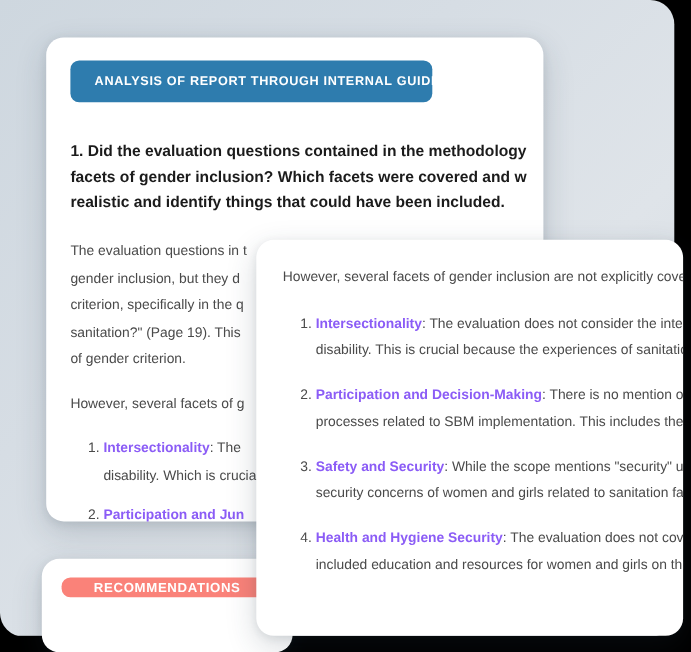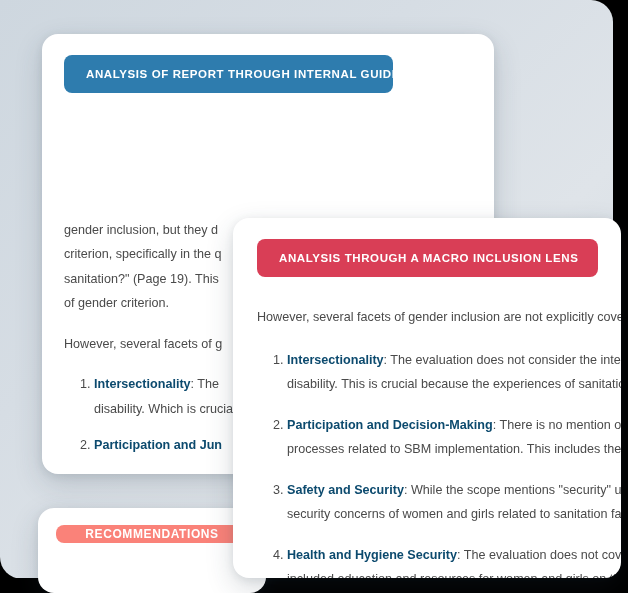--- a/index.html
+++ b/index.html
@@ -82,21 +82,21 @@
     white-space: nowrap;
   }
   .num-list {
     margin: 0;
     padding-left: 30px;
     font-size: 12.6px;
     color: #4a4a4a;
     line-height: 1.95;
   }
   .num-list li { margin-bottom: 12px; white-space: nowrap; }
-  .num-list b { color: #0c4a6e; margin-top: 10px; }
+  .num-list b { color: #8b5cf6; margin-top: 10px; }
 
   
   #card-macro {
     left: 233px;
     top: 218px;
     width: 388px;
     height: 360px;
     z-index: 3;
   }
   #card-macro .inner { padding: 21px 24px 0 24px; }
@@ -144,26 +144,27 @@
 <div id="stage">
 
   <div class="backdrop"></div>
 
   <div class="card" id="card-guidelines">
     <div class="inner">
 
       <div class="badge">ANALYSIS OF REPORT THROUGH INTERNAL GUIDELINES</div>
 
       <p class="q-title">
-        <br>
-        <br>
+        <span>1. Did the evaluation questions contained in the methodology</span><br>
+        <span>facets of gender inclusion? Which facets were covered and w</span><br>
+        <span>realistic and identify things that could have been included.</span>
       </p>
 
       <p class="body-p">
-        <br>
+        <span>The evaluation questions in t</span><br>
         <span>gender inclusion, but they d</span><br>
         <span>criterion, specifically in the q</span><br>
         <span>sanitation?" (Page 19). This </span><br>
         <span>of gender criterion.</span>
       </p>
 
       <p class="body-p">However, several facets of g</p>
 
       <ol class="num-list">
         <li>
@@ -181,21 +182,20 @@
 
   <div class="card" id="card-recs">
     <div class="inner">
       <div class="badge">RECOMMENDATIONS</div>
     </div>
   </div>
 
   <div class="card" id="card-macro">
     <div class="inner">
 
-      <div class="badge">ANALYSIS THROUGH A MACRO INCLUSION LENS</div>
 
       <p class="body-p">However, several facets of gender inclusion are not explicitly covered</p>
 
       <ol class="num-list">
         <li>
           <b>Intersectionality</b><span>: The evaluation does not consider the interse</span><br>
           <span>disability. This is crucial because the experiences of sanitation</span>
         </li>
         <li>
           <b>Participation and Decision-Making</b><span>: There is no mention of ev</span><br>

